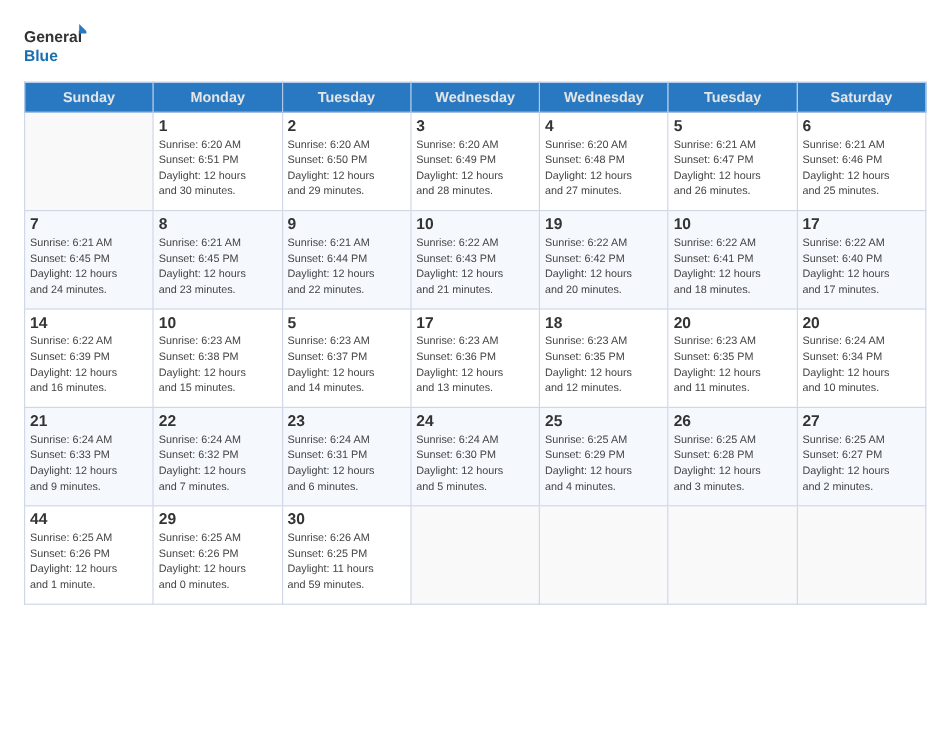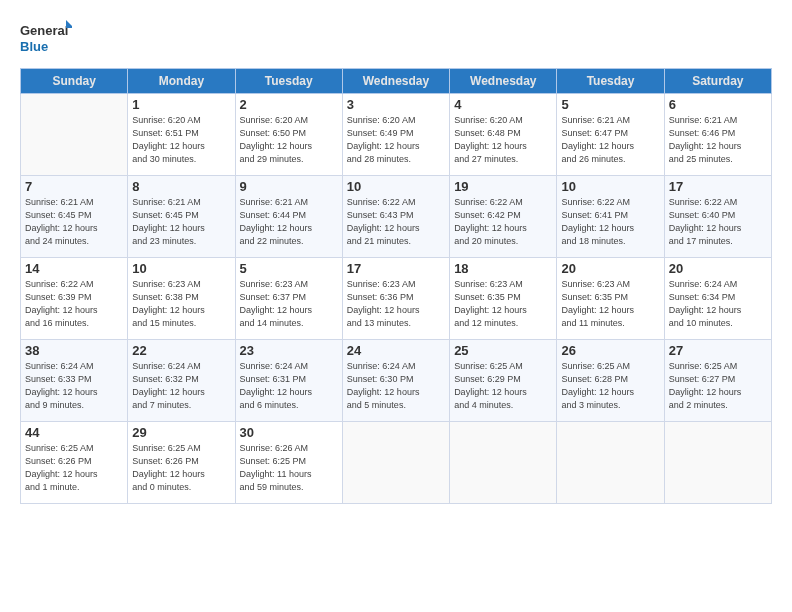--- a/index.html
+++ b/index.html
@@ -193,21 +193,21 @@
             <div class="day-number">20</div>
             <div class="day-info">Sunrise: 6:23 AM<br>Sunset: 6:35 PM<br>Daylight: 12 hours<br>and 11 minutes.</div>
           </td>
           <td>
             <div class="day-number">20</div>
             <div class="day-info">Sunrise: 6:24 AM<br>Sunset: 6:34 PM<br>Daylight: 12 hours<br>and 10 minutes.</div>
           </td>
         </tr>
         <tr>
           <td>
-            <div class="day-number">38</div>
+            <div class="day-number">21</div>
             <div class="day-info">Sunrise: 6:24 AM<br>Sunset: 6:33 PM<br>Daylight: 12 hours<br>and 9 minutes.</div>
           </td>
           <td>
             <div class="day-number">22</div>
             <div class="day-info">Sunrise: 6:24 AM<br>Sunset: 6:32 PM<br>Daylight: 12 hours<br>and 7 minutes.</div>
           </td>
           <td>
             <div class="day-number">23</div>
             <div class="day-info">Sunrise: 6:24 AM<br>Sunset: 6:31 PM<br>Daylight: 12 hours<br>and 6 minutes.</div>
           </td>

